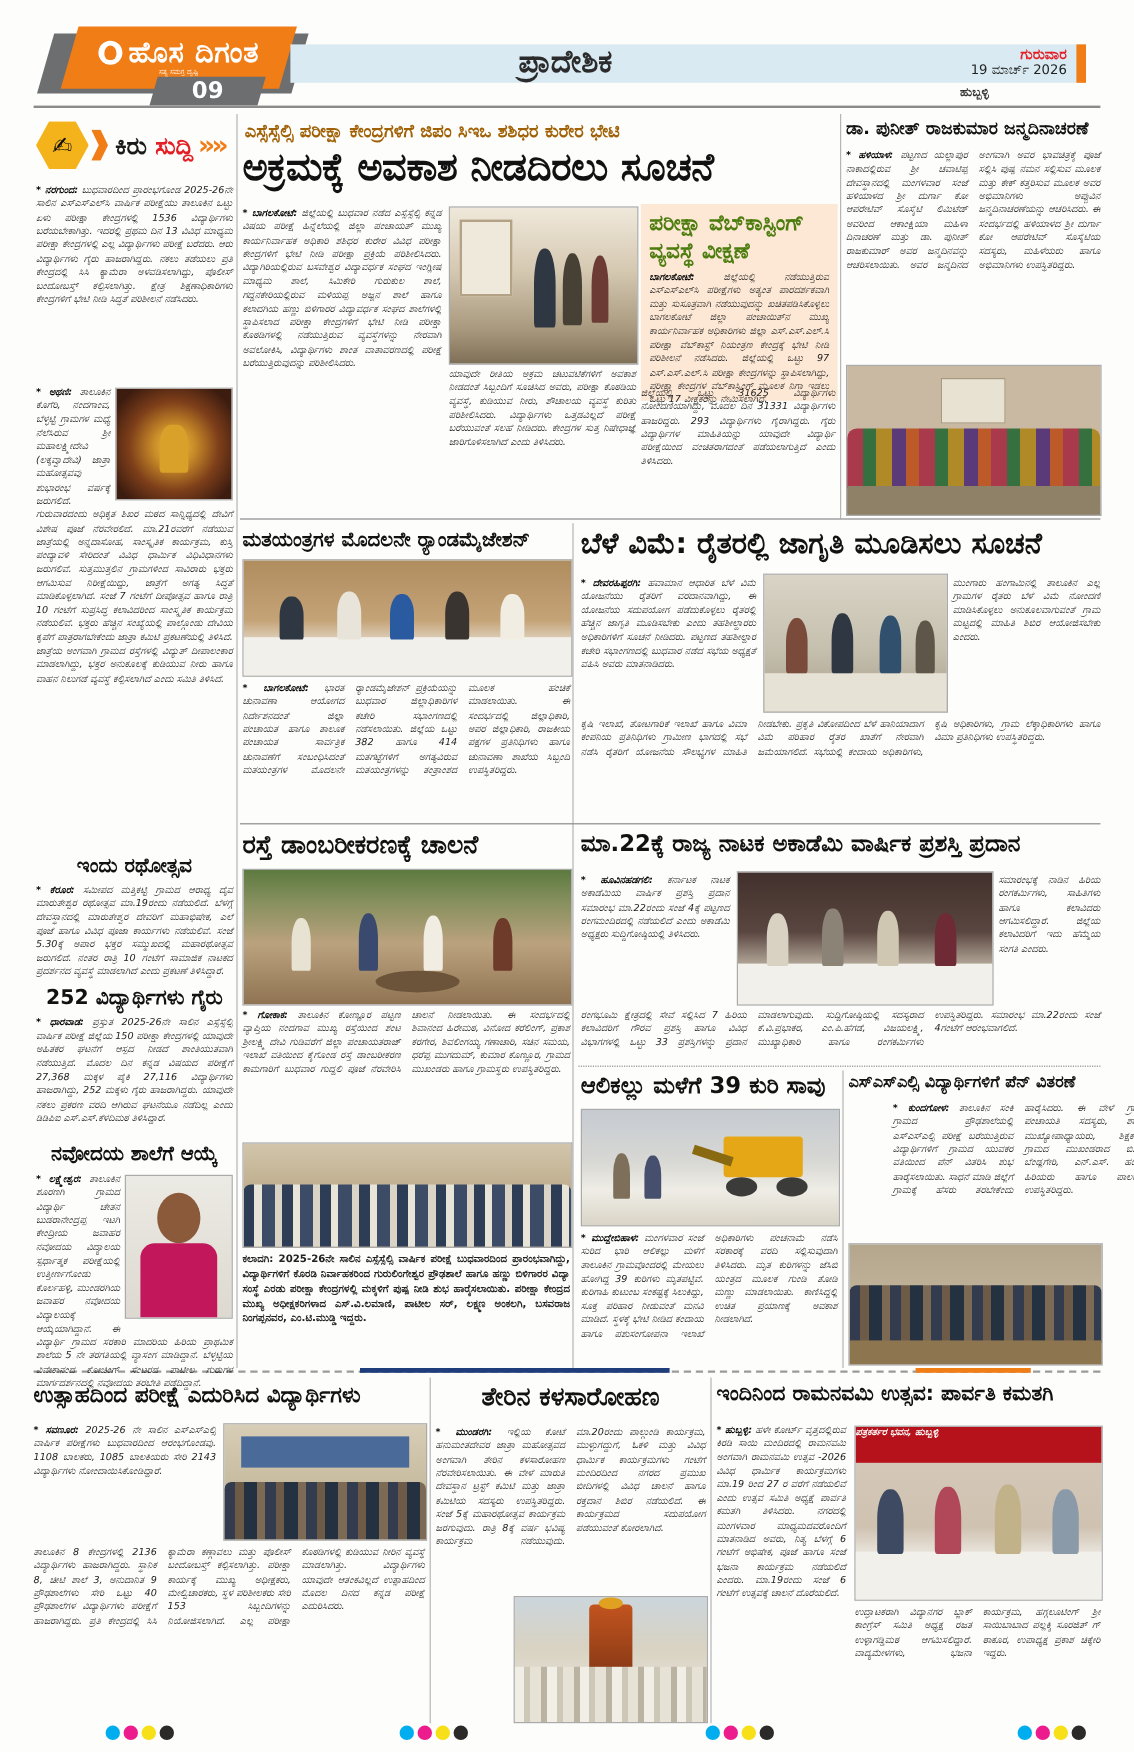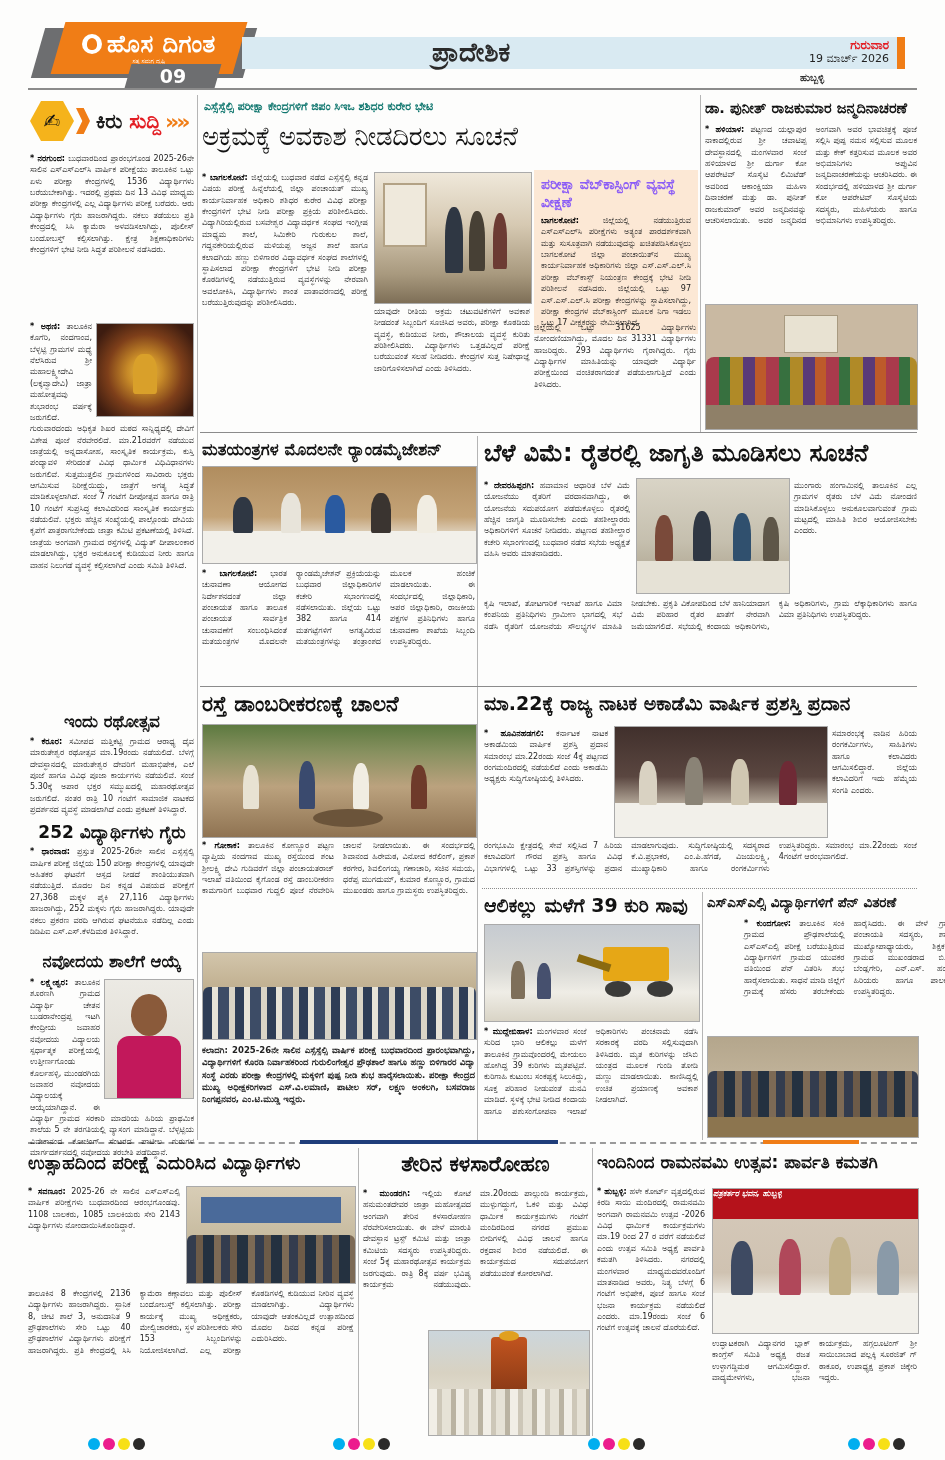--- a/index.html
+++ b/index.html
@@ -27,43 +27,43 @@
   .mh-obar{position:absolute;right:0;top:0;width:8px;height:32px;background:#f07d16;}
   .mh-city{position:absolute;left:800px;top:72px;font-size:10px;font-weight:bold;color:#333;}
   
   .hr{position:absolute;background:#8b8b8b;height:1.5px;}
   .vr{position:absolute;background:#b5b5b5;width:1px;}
   .hr-dot{position:absolute;border-top:1.5px dotted #8b8b8b;height:0;}
   .fold{position:absolute;border-top:2px dashed #9a9a9a;height:0;}
   .fold-navy{position:absolute;height:4px;background:#1f3d7a;}
   .fold-orange{position:absolute;height:4px;background:#f07d16;}
   
-  .kicker{font-size:11px;font-weight:bold;color:#0f766e;line-height:1.2;}
-  .head-xl{font-size:26px;font-weight:normal;color:#121212;line-height:1.12;letter-spacing:-.3px;}
+  .kicker{font-size:15px;font-weight:bold;color:#a16207;line-height:1.2;}
+  .head-xl{font-size:32px;font-weight:bold;color:#121212;line-height:1.12;letter-spacing:-.3px;}
   .head-lg{font-size:22px;font-weight:bold;color:#121212;line-height:1.15;}
   .head-md{font-size:18px;font-weight:bold;color:#121212;line-height:1.18;}
   .head-sm{font-size:15px;font-weight:bold;color:#121212;line-height:1.2;}
   .head-ctr{text-align:center;}
-  .body-txt{font-size:8px;line-height:1.42;text-align:justify;color:#1d1d1d;}
+  .body-txt{font-size:8px;line-height:1.42;text-align:justify;color:#1d1d1d;font-style:italic;}
   .body-txt .lead{font-weight:bold;color:#000;}
   .cols2{column-count:2;column-gap:9px;}
   .cols3{column-count:3;column-gap:9px;}
   .caption{font-size:8.5px;font-weight:bold;line-height:1.45;text-align:justify;color:#222;}
   .side-head{font-size:16.5px;font-weight:bold;text-align:center;line-height:1.2;color:#121212;}
   
   .badge{position:absolute;left:30px;top:98px;width:164px;height:46px;display:flex;align-items:center;}
   .hex{width:44px;height:40px;background:#f5b31b;clip-path:polygon(25% 0,75% 0,100% 50%,75% 100%,25% 100%,0 50%);
        display:flex;align-items:center;justify-content:center;font-size:20px;color:#111;}
   .badge-arrow{width:14px;height:26px;background:#f07d16;clip-path:polygon(0 0,55% 0,100% 50%,55% 100%,0 100%,45% 50%);margin-left:2px;}
   .badge-txt{font-size:20px;font-weight:bold;margin-left:6px;white-space:nowrap;}
   .badge-red{color:#e31e24;}
   .badge-chev{color:#f07d16;font-size:22px;font-weight:bold;margin-left:4px;letter-spacing:-3px;}
   
   .peach-box{position:absolute;background:#fce8d5;padding:6px 7px;}
-  .peach-title{font-size:14px;font-weight:bold;color:#8b5cf6;line-height:1.25;margin-bottom:4px;}
+  .peach-title{font-size:18px;font-weight:bold;color:#4d7c0f;line-height:1.25;margin-bottom:4px;}
   
   .ph{position:absolute;overflow:hidden;background:#cfc6b8;border:1px solid #aaa;}
   .ph i{position:absolute;display:block;}
   .ph-corridor{background:linear-gradient(180deg,#efe8da 0%,#d6c9b2 40%,#a8997e 78%,#7e6f57 100%);}
   .ph-puneeth{background:linear-gradient(180deg,#c9b9a2 0%,#c9b9a2 48%,#9a8a72 100%);}
   .ph-deity{background:radial-gradient(circle at 50% 52%,#eec243 0%,#c78a28 26%,#7e3f1a 55%,#3d1c10 85%);}
   .ph-meeting{background:linear-gradient(180deg,#b08d5f 0%,#c4a377 52%,#ece8df 78%,#e2ddd0 100%);}
   .ph-crop{background:linear-gradient(180deg,#d9d4c6 0%,#c5bfae 55%,#a79d87 100%);}
   .ph-road{background:linear-gradient(180deg,#5d7a40 0%,#87905f 24%,#bba27e 55%,#8f7352 100%);}
   .ph-drama{background:linear-gradient(180deg,#41302c 0%,#5a4640 45%,#cfc6b4 78%,#b8ae9a 100%);}

